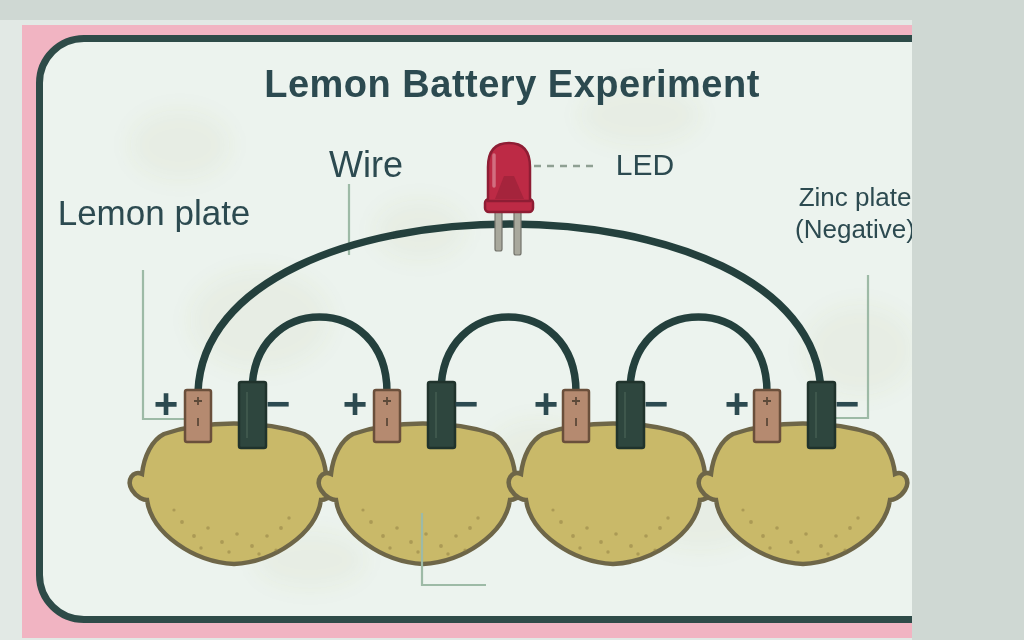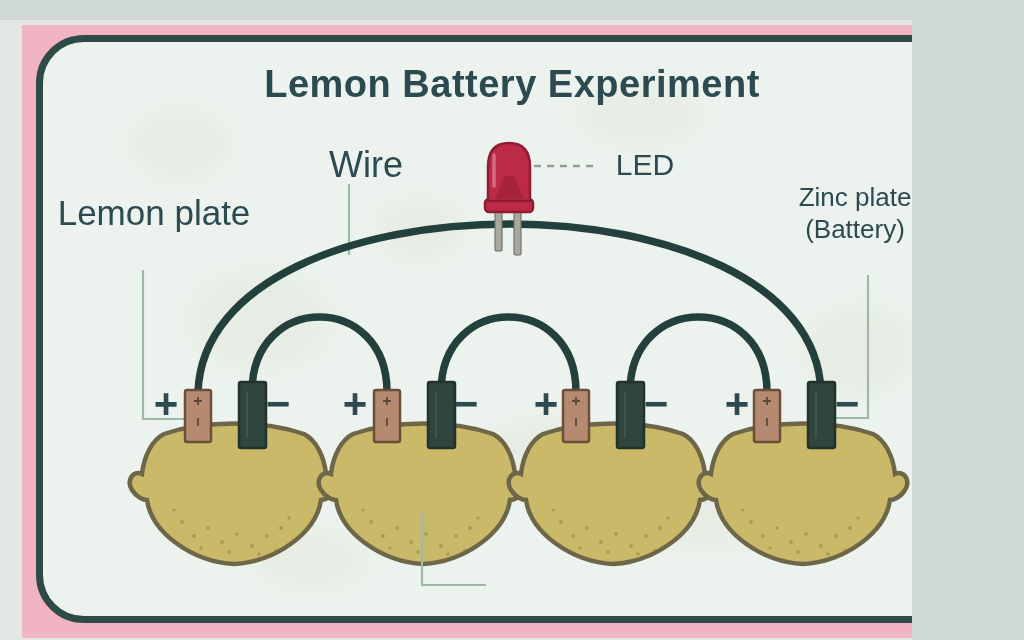--- a/index.html
+++ b/index.html
@@ -170,21 +170,21 @@
 
   <div class="lbl lbl-wire">Wire</div>
   <div class="lbl lbl-led">LED</div>
 
   <div class="lbl lbl-copper">
     <div>Lemon plate</div>
   </div>
 
   <div class="lbl lbl-zinc">
     <div>Zinc plate</div>
-    <div>(Battery)</div>
+    <div>(Negative)</div>
   </div>
 
 
   <span class="sign" style="left:166px;top:384px">+</span>
   <span class="sign" style="left:278px;top:384px">−</span>
   <span class="sign" style="left:355px;top:384px">+</span>
   <span class="sign" style="left:466px;top:384px">−</span>
   <span class="sign" style="left:546px;top:384px">+</span>
   <span class="sign" style="left:656px;top:384px">−</span>
   <span class="sign" style="left:737px;top:384px">+</span>

